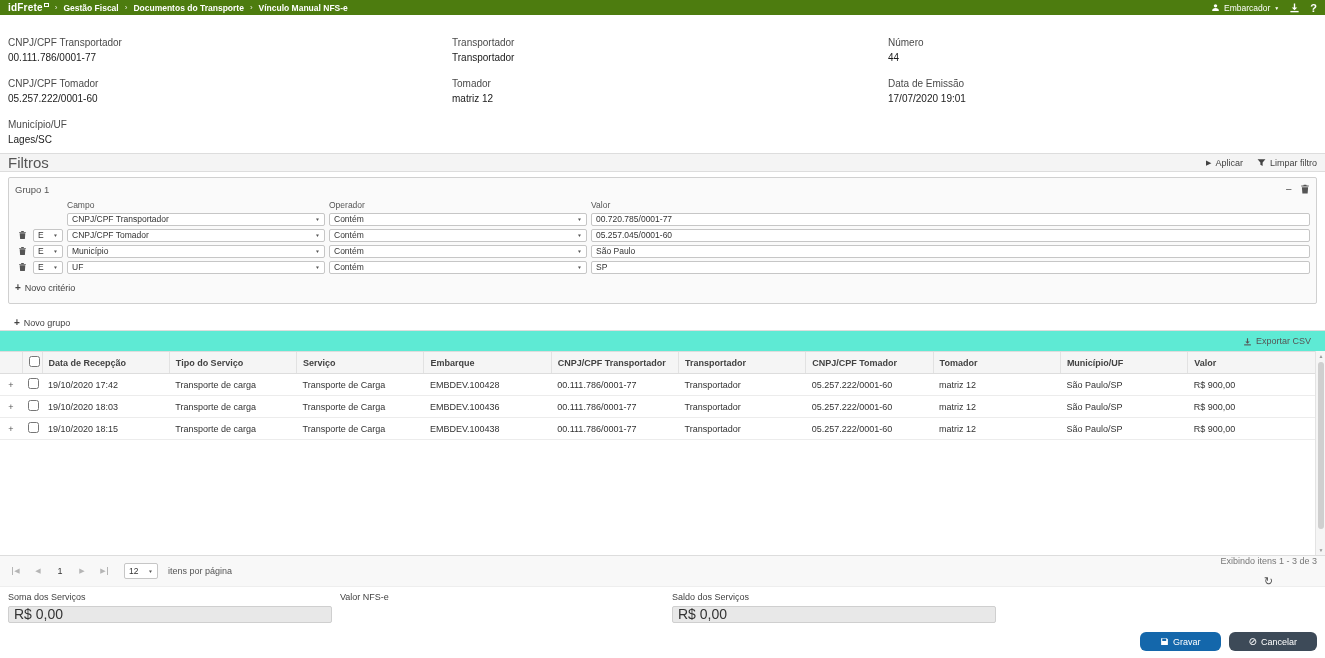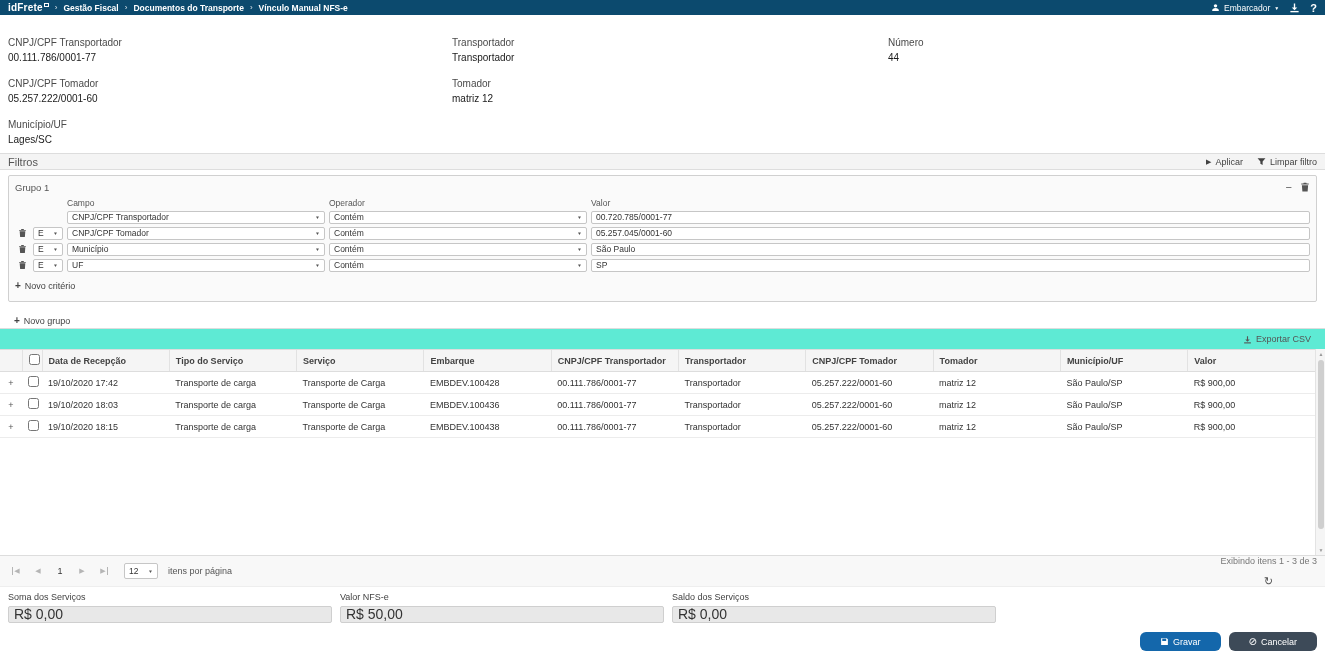--- a/index.html
+++ b/index.html
@@ -1,41 +1,41 @@
 <!DOCTYPE html>
 <html><head>
 <meta charset="utf-8">
 <style>
   * { box-sizing: border-box; margin: 0; padding: 0; }
   html,body { background:#e8e8e8; }
   body { font-family: "Liberation Sans","DejaVu Sans",sans-serif; }
   .app { width:1325px; height:658px; background:#fff; display:flex; flex-direction:column; overflow:hidden; position:relative; }
 
   
-  .topbar { height:15px; background:#0c4a6e; color:#fff; display:flex; align-items:center; padding:0 8px; flex:0 0 auto; }
+  .topbar { height:15px; background:#4d7c0f; color:#fff; display:flex; align-items:center; padding:0 8px; flex:0 0 auto; }
   .logo { font-size:10px; font-weight:bold; letter-spacing:.2px; cursor:pointer; display:flex; align-items:flex-start; }
   .logo .flag { font-size:5px; margin-left:1px; margin-top:1px; border:1px solid #fff; width:5px; height:4px; display:inline-block; }
   .crumb-sep { font-size:8px; margin:0 6px; opacity:.85; }
   .crumb { font-size:8.5px; font-weight:bold; cursor:pointer; white-space:nowrap; }
   .topbar-right { margin-left:auto; display:flex; align-items:center; gap:10px; }
   .profile { display:flex; align-items:center; gap:4px; font-size:8.5px; cursor:pointer; }
   .profile svg { width:9px; height:9px; }
   .profile .caret { font-size:5px; }
   .top-ico { cursor:pointer; display:flex; align-items:center; color:#fff; }
   .top-ico svg { width:11px; height:11px; }
   .help { font-size:11px; font-weight:bold; cursor:pointer; }
 
   
   .doc-header { flex:0 0 137px; padding:22px 8px 8px 8px; display:grid; grid-template-columns:444px 436px 1fr; grid-auto-rows:min-content; row-gap:15px; background:#fff; }
   .field-label { font-size:10px; color:#4a4a4a; margin-bottom:4px; }
   .field-value { font-size:10px; color:#1a1a1a; }
 
   
   .filters-head { flex:0 0 17px; background:#f4f4f4; border-top:1px solid #ddd; border-bottom:1px solid #ddd; display:flex; align-items:center; padding:0 8px; }
-  .filters-title { font-size:11px; color:#555; }
+  .filters-title { font-size:15px; color:#555; }
   .filters-actions { margin-left:auto; display:flex; align-items:flex-start; gap:14px; }
   .flt-action { display:flex; align-items:center; gap:4px; font-size:9px; color:#424242; cursor:pointer; }
   .flt-action .play { font-size:7px; color:#424242; }
   .flt-action svg { width:9px; height:9px; }
 
   .filters-body { flex:0 0 150px; background:#fff; border-bottom:1px solid #ddd; padding:5px 8px 0 8px; }
   .group-box { border:1px solid #d0d0d0; background:#fafafa; border-radius:2px; padding:4px 6px 8px 6px; }
   .group-head { display:flex; align-items:center; height:14px; margin-bottom:4px; }
   .group-title { font-size:9.5px; color:#555; }
   .group-controls { margin-left:auto; display:flex; align-items:center; gap:8px; color:#555; }
@@ -160,20 +160,24 @@
       <div class="field-label">Número</div>
       <div class="field-value">44</div>
     </div>
     <div style="grid-column:1;grid-row:2;">
       <div class="field-label">CNPJ/CPF Tomador</div>
       <div class="field-value">05.257.222/0001-60</div>
     </div>
     <div style="grid-column:2;grid-row:2;">
       <div class="field-label">Tomador</div>
       <div class="field-value">matriz 12</div>
+    </div>
+    <div style="grid-column:3;grid-row:2;">
+      <div class="field-label">Data de Emissão</div>
+      <div class="field-value">17/07/2020 19:01</div>
     </div>
     <div style="grid-column:1;grid-row:3;">
       <div class="field-label">Município/UF</div>
       <div class="field-value">Lages/SC</div>
     </div>
   </section>
 
   <div class="filters-head">
     <span class="filters-title">Filtros</span>
     <div class="filters-actions">
@@ -419,21 +423,20 @@
     </div>
   </div>
 
   <div class="summary">
     <div class="sum-block">
       <div class="sum-label">Soma dos Serviços</div>
       <input class="sum-input" readonly="" value="R$ 0,00" style="">
     </div>
     <div class="sum-block">
       <div class="sum-label">Valor NFS-e</div>
-      <input class="sum-input" readonly="" value="R$ 50,00" style="">
     </div>
     <div class="sum-block">
       <div class="sum-label">Saldo dos Serviços</div>
       <input class="sum-input" readonly="" value="R$ 0,00" style="">
     </div>
   </div>
 
   <div class="actions">
     <button class="btn btn-save">
       <svg viewBox="0 0 16 16">

